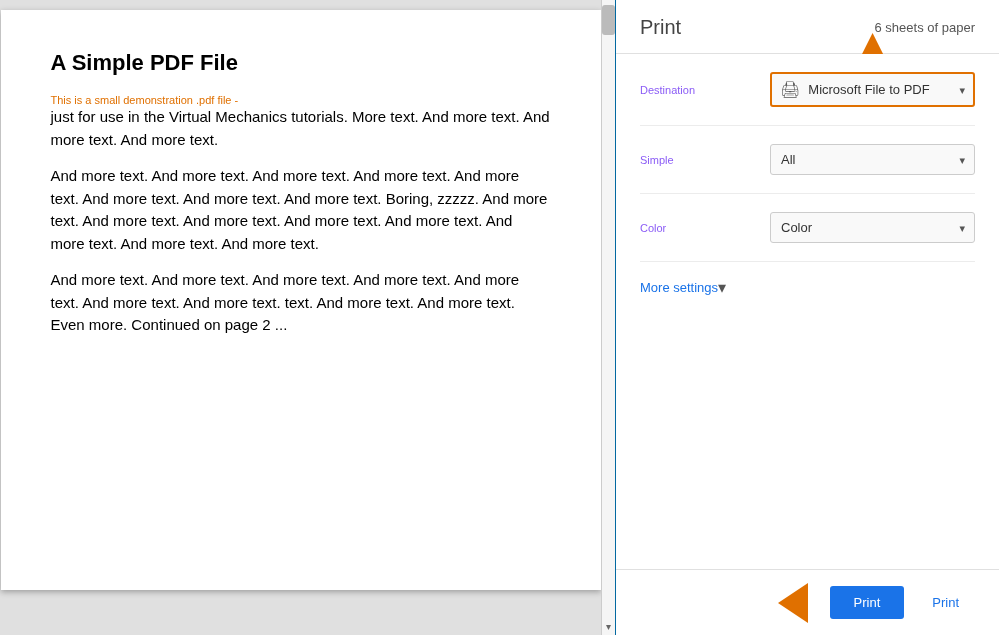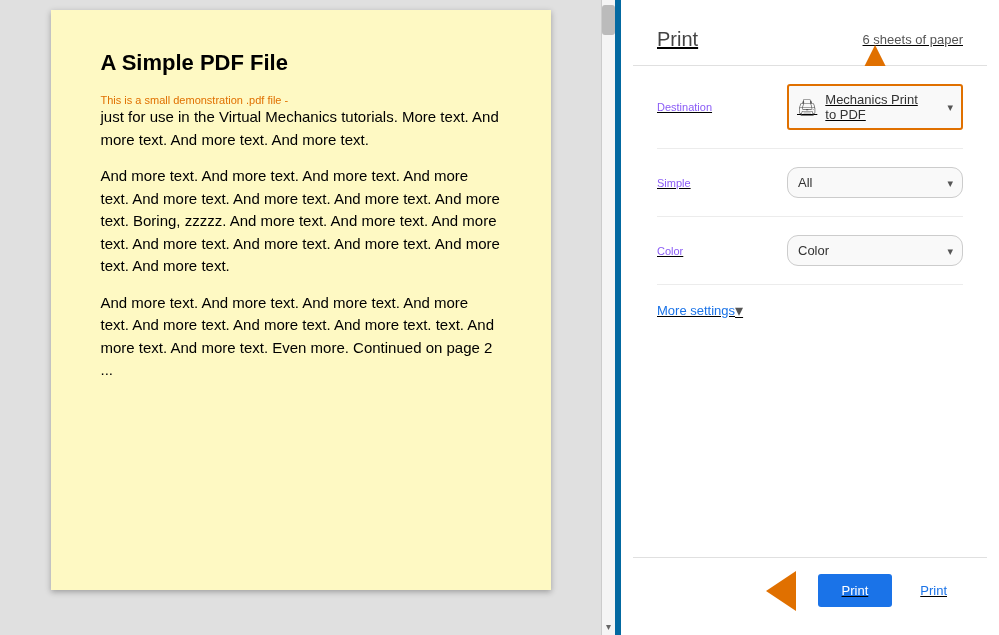--- a/index.html
+++ b/index.html
@@ -47,23 +47,23 @@
       bottom: 0;
       left: 0;
       right: 0;
       text-align: center;
       font-size: 10px;
       color: #666;
       padding: 3px 0;
     }
 
     .pdf-page {
-      width: 500px;
+      width: 600px;
       min-height: 580px;
-      background: #fef9c3;
+      background: #ffffff;
       box-shadow: 0 2px 6px rgba(0,0,0,0.3);
       padding: 40px 50px;
       margin-right: 14px;
     }
 
     .pdf-title {
       font-size: 22px;
       font-weight: bold;
       color: #000;
       margin-bottom: 18px;
@@ -80,23 +80,22 @@
       line-height: 1.5;
       margin-bottom: 14px;
     }
 
     
     .right-panel {
       flex: 0 0 384px;
       background: #fff;
       display: flex;
       flex-direction: column;
-      padding: 12px;
-      border-left: 6px solid #0369a1;
-      text-decoration: underline;
+      padding: 0;
+      border-left: 1px solid #0369a1;
     }
 
     .panel-header {
       display: flex;
       justify-content: space-between;
       align-items: center;
       padding: 16px 24px 14px 24px;
       border-bottom: 1px solid #e0e0e0;
     }
 
@@ -178,21 +177,21 @@
       transform: translateX(-50%);
       font-size: 36px;
       color: #e07000;
       line-height: 1;
     }
 
     select.native-select {
       width: 100%;
       padding: 7px 30px 7px 10px;
       border: 1px solid #ccc;
-      border-radius: 11px;
+      border-radius: 3px;
       background: #f9f9f9;
       font-size: 13px;
       color: #333;
       appearance: none;
       cursor: pointer;
     }
 
     .select-wrapper {
       position: relative;
     }
@@ -299,21 +298,21 @@
   </div>
 
   <div class="panel-body">
 
     <div class="setting-row">
       <div class="setting-label">Destination</div>
       <div class="setting-control destination-wrapper">
         <div class="up-arrow-indicator">▲</div>
         <div class="dropdown-destination">
           <span class="printer-icon">🖨</span>
-          <span class="dest-text">Mechanics Print to PDF</span>
+          <span class="dest-text">Microsoft File to PDF</span>
           <span class="dropdown-arrow">▾</span>
         </div>
       </div>
     </div>
 
     <div class="setting-row">
       <div class="setting-label">Simple</div>
       <div class="setting-control select-wrapper">
         <select class="native-select">
           <option>All</option>

